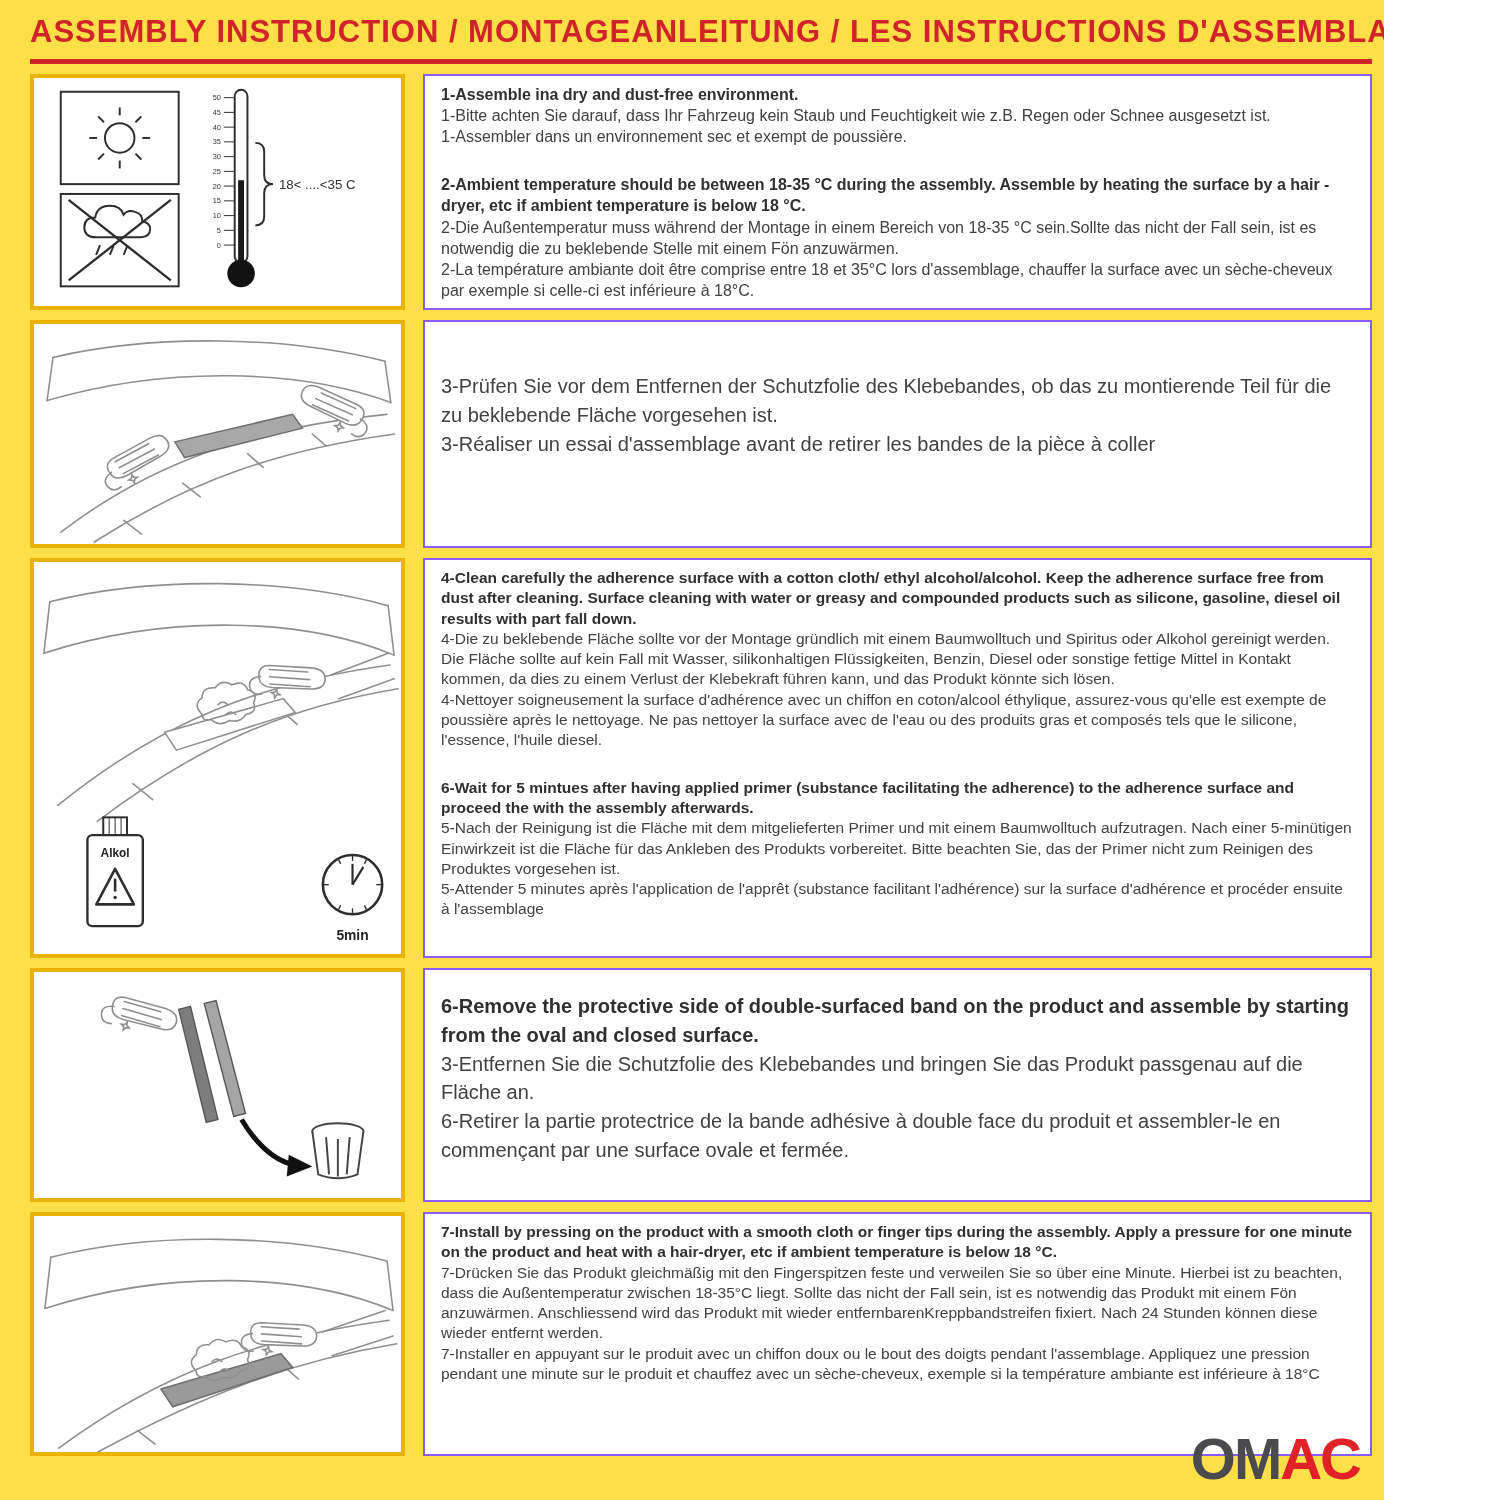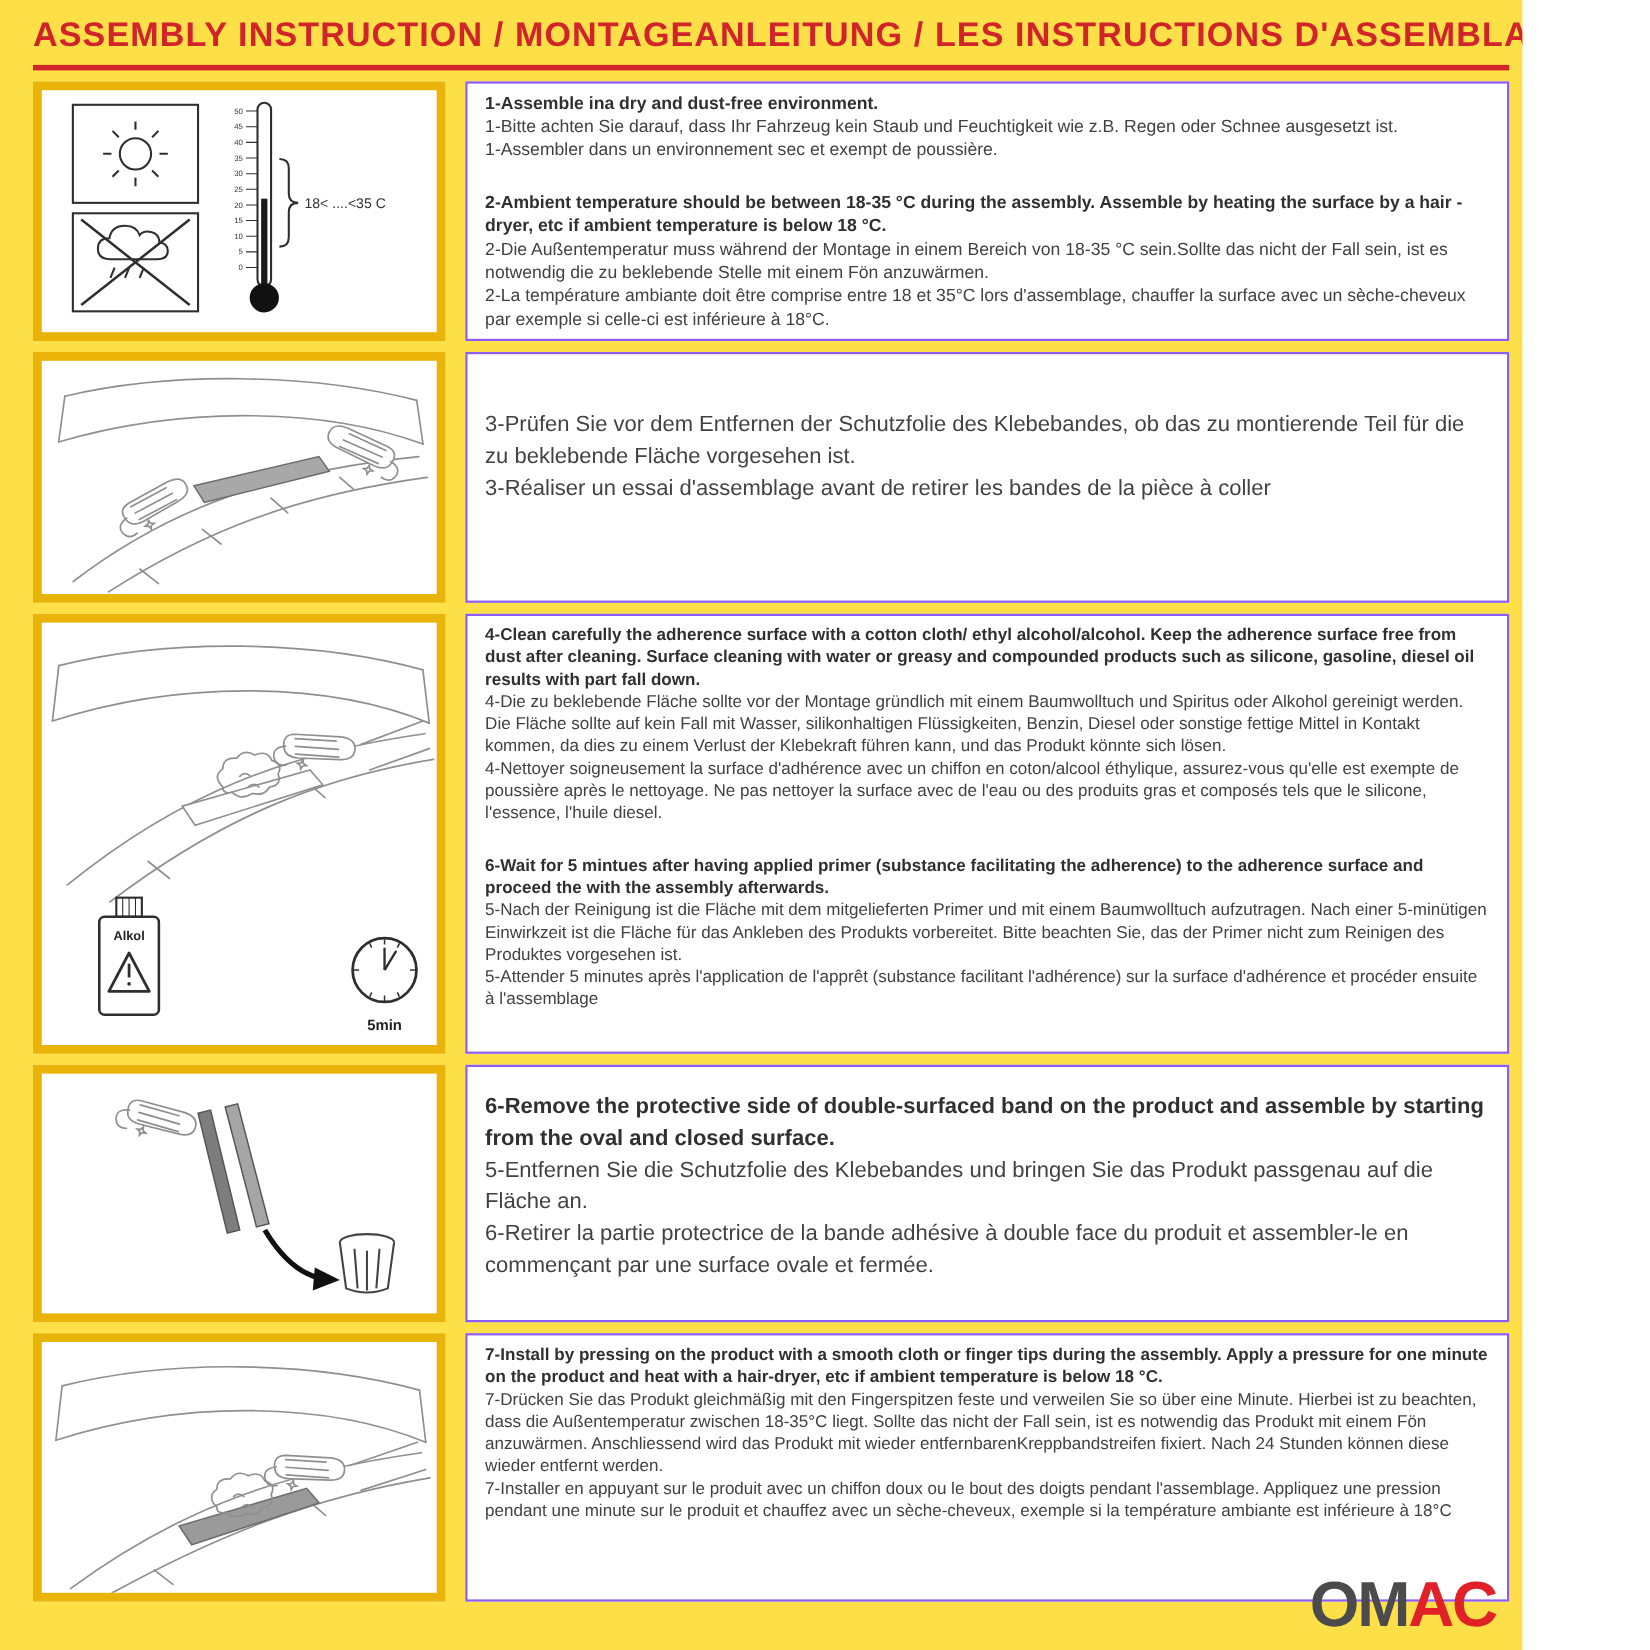--- a/index.html
+++ b/index.html
@@ -2,21 +2,21 @@
 <html><head>
 <meta charset="utf-8">
 <style>
   *{margin:0;padding:0;box-sizing:border-box}
   html,body{width:1500px;height:1500px;background:#ffffff}
   body{font-family:"Liberation Sans",sans-serif;color:#414141}
   .page{position:relative;width:1384px;height:1500px;padding:14px 12px 0 30px;overflow:hidden;background:#fde047}
   h1.title{color:#d1232a;font-size:31px;font-weight:800;letter-spacing:1px;white-space:nowrap}
   .title-rule{height:5px;background:#d1232a;margin-top:9px}
   .row{display:flex;gap:18px;margin-top:10px}
-  .illus{flex:0 0 375px;border:8px solid #eab308;background:#fff}
+  .illus{flex:0 0 375px;border:4px solid #eab308;background:#fff}
   .illus svg{display:block;width:100%;height:100%}
   .text-box{flex:1;border:2px solid #8b5cf6;padding:8px 16px;overflow:hidden;background:#fff}
   .r1{height:236px}.r2{height:228px}.r3{height:400px}.r4{height:234px}.r5{height:244px}
   .t-sm{font-size:16px;line-height:1.32}
   .t-xs{font-size:15.5px;line-height:1.31}
   .t-lg{font-size:20px;line-height:1.44}
   p{margin:0}
   p.b{font-weight:700;color:#303030}
   p.lead{font-size:21px}
   .mt{margin-top:27px}
@@ -223,21 +223,21 @@
         <polygon points="258,186 282,198 256,208" fill="#111"></polygon>
         <g transform="translate(308,176)" stroke="#444" stroke-width="2" fill="#fff">
           <ellipse cx="0" cy="-14" rx="26" ry="8"></ellipse>
           <path d="M-26,-14 L-20,30 Q0,38 20,30 L26,-14"></path>
           <path d="M-12,-8 L-9,30 M0,-6 L0,32 M12,-8 L9,30" fill="none"></path>
         </g>
       </svg>
     </div>
     <div class="text-box t-lg pad-mid2">
       <p class="b">6-Remove the protective side of double-surfaced band on the product and assemble by starting from the oval and closed surface.</p>
-      <p>5-Entfernen Sie die Schutzfolie des Klebebandes und bringen Sie das Produkt passgenau auf die Fläche an.</p>
+      <p>3-Entfernen Sie die Schutzfolie des Klebebandes und bringen Sie das Produkt passgenau auf die Fläche an.</p>
       <p>6-Retirer la partie protectrice de la bande adhésive à double face du produit et assembler-le en commençant par une surface ovale et fermée.</p>
     </div>
   </div>
 
   <div class="row r5">
     <div class="illus">
       <svg viewBox="0 0 371 240">
         <g class="sketch">
           <path d="M16,42 C120,16 255,18 358,46"></path>
           <path d="M10,94 C135,54 272,58 364,96"></path>

